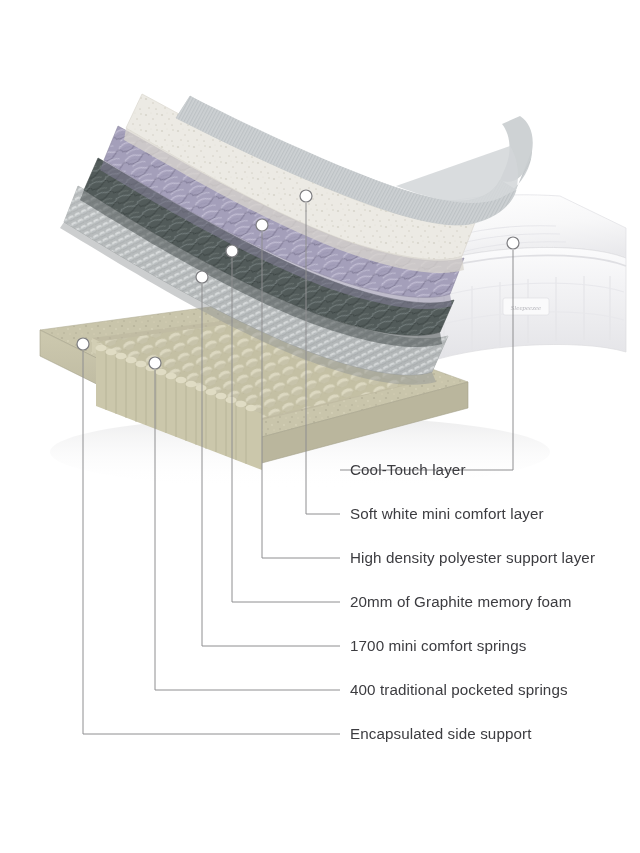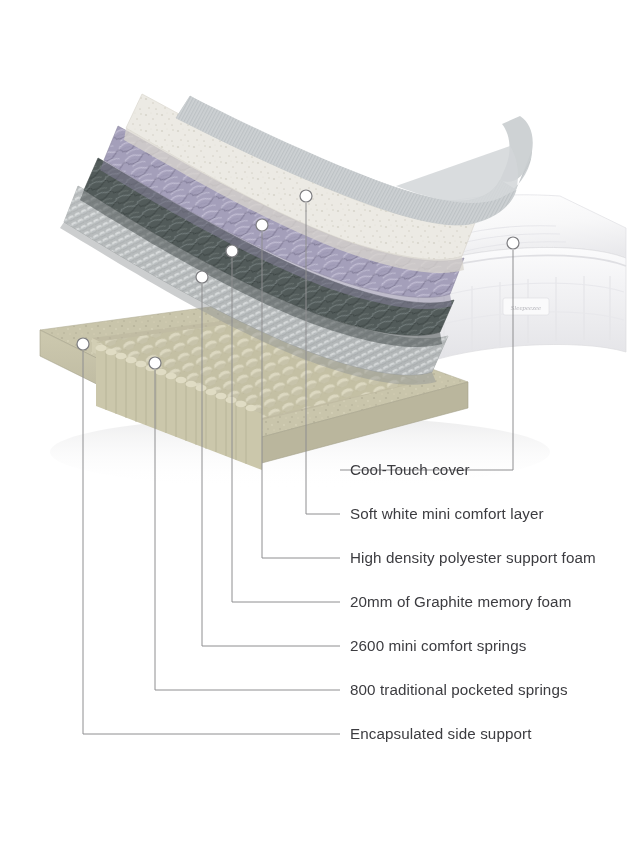--- a/index.html
+++ b/index.html
@@ -288,22 +288,22 @@
           <circle cx="232" cy="251" r="6" fill="#ffffff" stroke="#7d7d80" stroke-width="1.2"></circle>
           <circle cx="202" cy="277" r="6" fill="#ffffff" stroke="#7d7d80" stroke-width="1.2"></circle>
           <circle cx="155" cy="363" r="6" fill="#ffffff" stroke="#7d7d80" stroke-width="1.2"></circle>
           <circle cx="83" cy="344" r="6" fill="#ffffff" stroke="#7d7d80" stroke-width="1.2"></circle>
         </g>
 
     </g>
   </svg>
 
   <div id="labels">
-      <div class="callout-label" style="left: 350px; top: 470px; color: rgb(60, 60, 64);">Cool-Touch cover</div>
+      <div class="callout-label" style="left: 350px; top: 470px; color: rgb(60, 60, 64);">Cool-Touch layer</div>
       <div class="callout-label" style="left: 350px; top: 514px; color: rgb(60, 60, 64);">Soft white mini comfort layer</div>
-      <div class="callout-label" style="left: 350px; top: 558px; color: rgb(60, 60, 64);">High density polyester support foam</div>
+      <div class="callout-label" style="left: 350px; top: 558px; color: rgb(60, 60, 64);">High density polyester support layer</div>
       <div class="callout-label" style="left: 350px; top: 602px; color: rgb(60, 60, 64);">20mm of Graphite memory foam</div>
-      <div class="callout-label" style="left: 350px; top: 646px; color: rgb(60, 60, 64);">2600 mini comfort springs</div>
-      <div class="callout-label" style="left: 350px; top: 690px; color: rgb(60, 60, 64);">800 traditional pocketed springs</div>
+      <div class="callout-label" style="left: 350px; top: 646px; color: rgb(60, 60, 64);">1700 mini comfort springs</div>
+      <div class="callout-label" style="left: 350px; top: 690px; color: rgb(60, 60, 64);">400 traditional pocketed springs</div>
       <div class="callout-label" style="left: 350px; top: 734px; color: rgb(60, 60, 64); text-align: center;">Encapsulated side support</div>
     </div>
 
 </div>
 
 </body></html>

